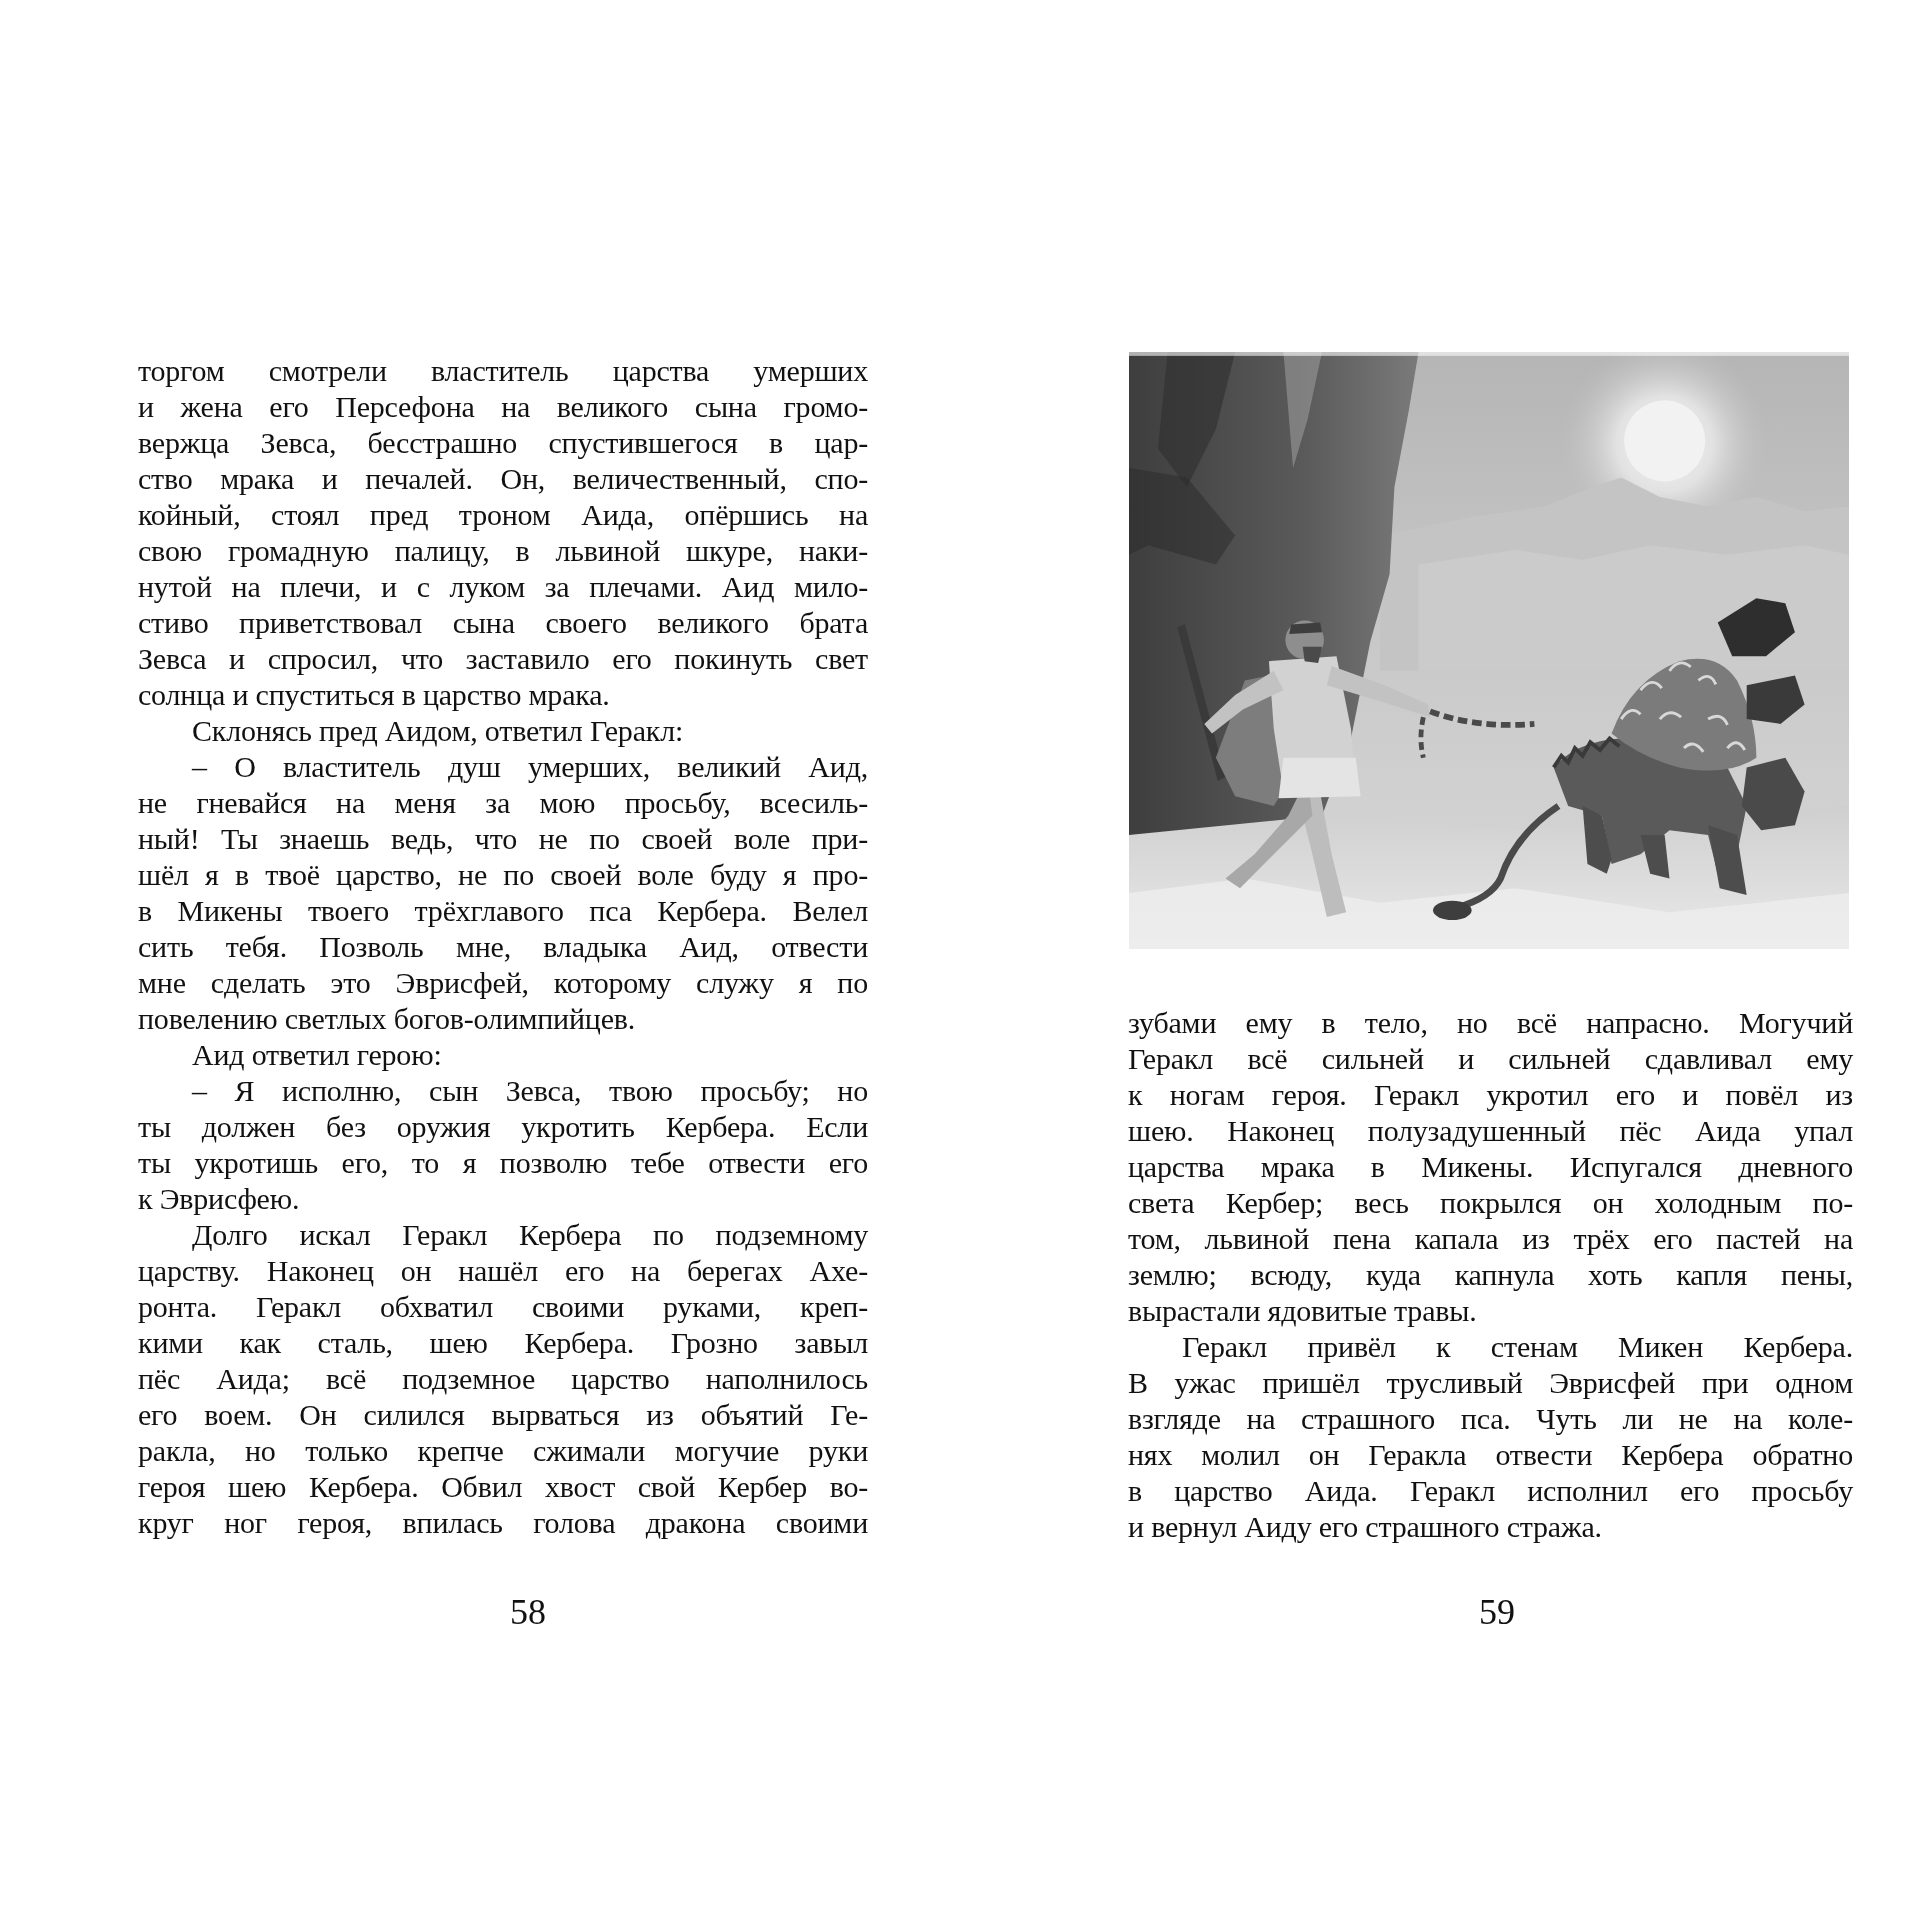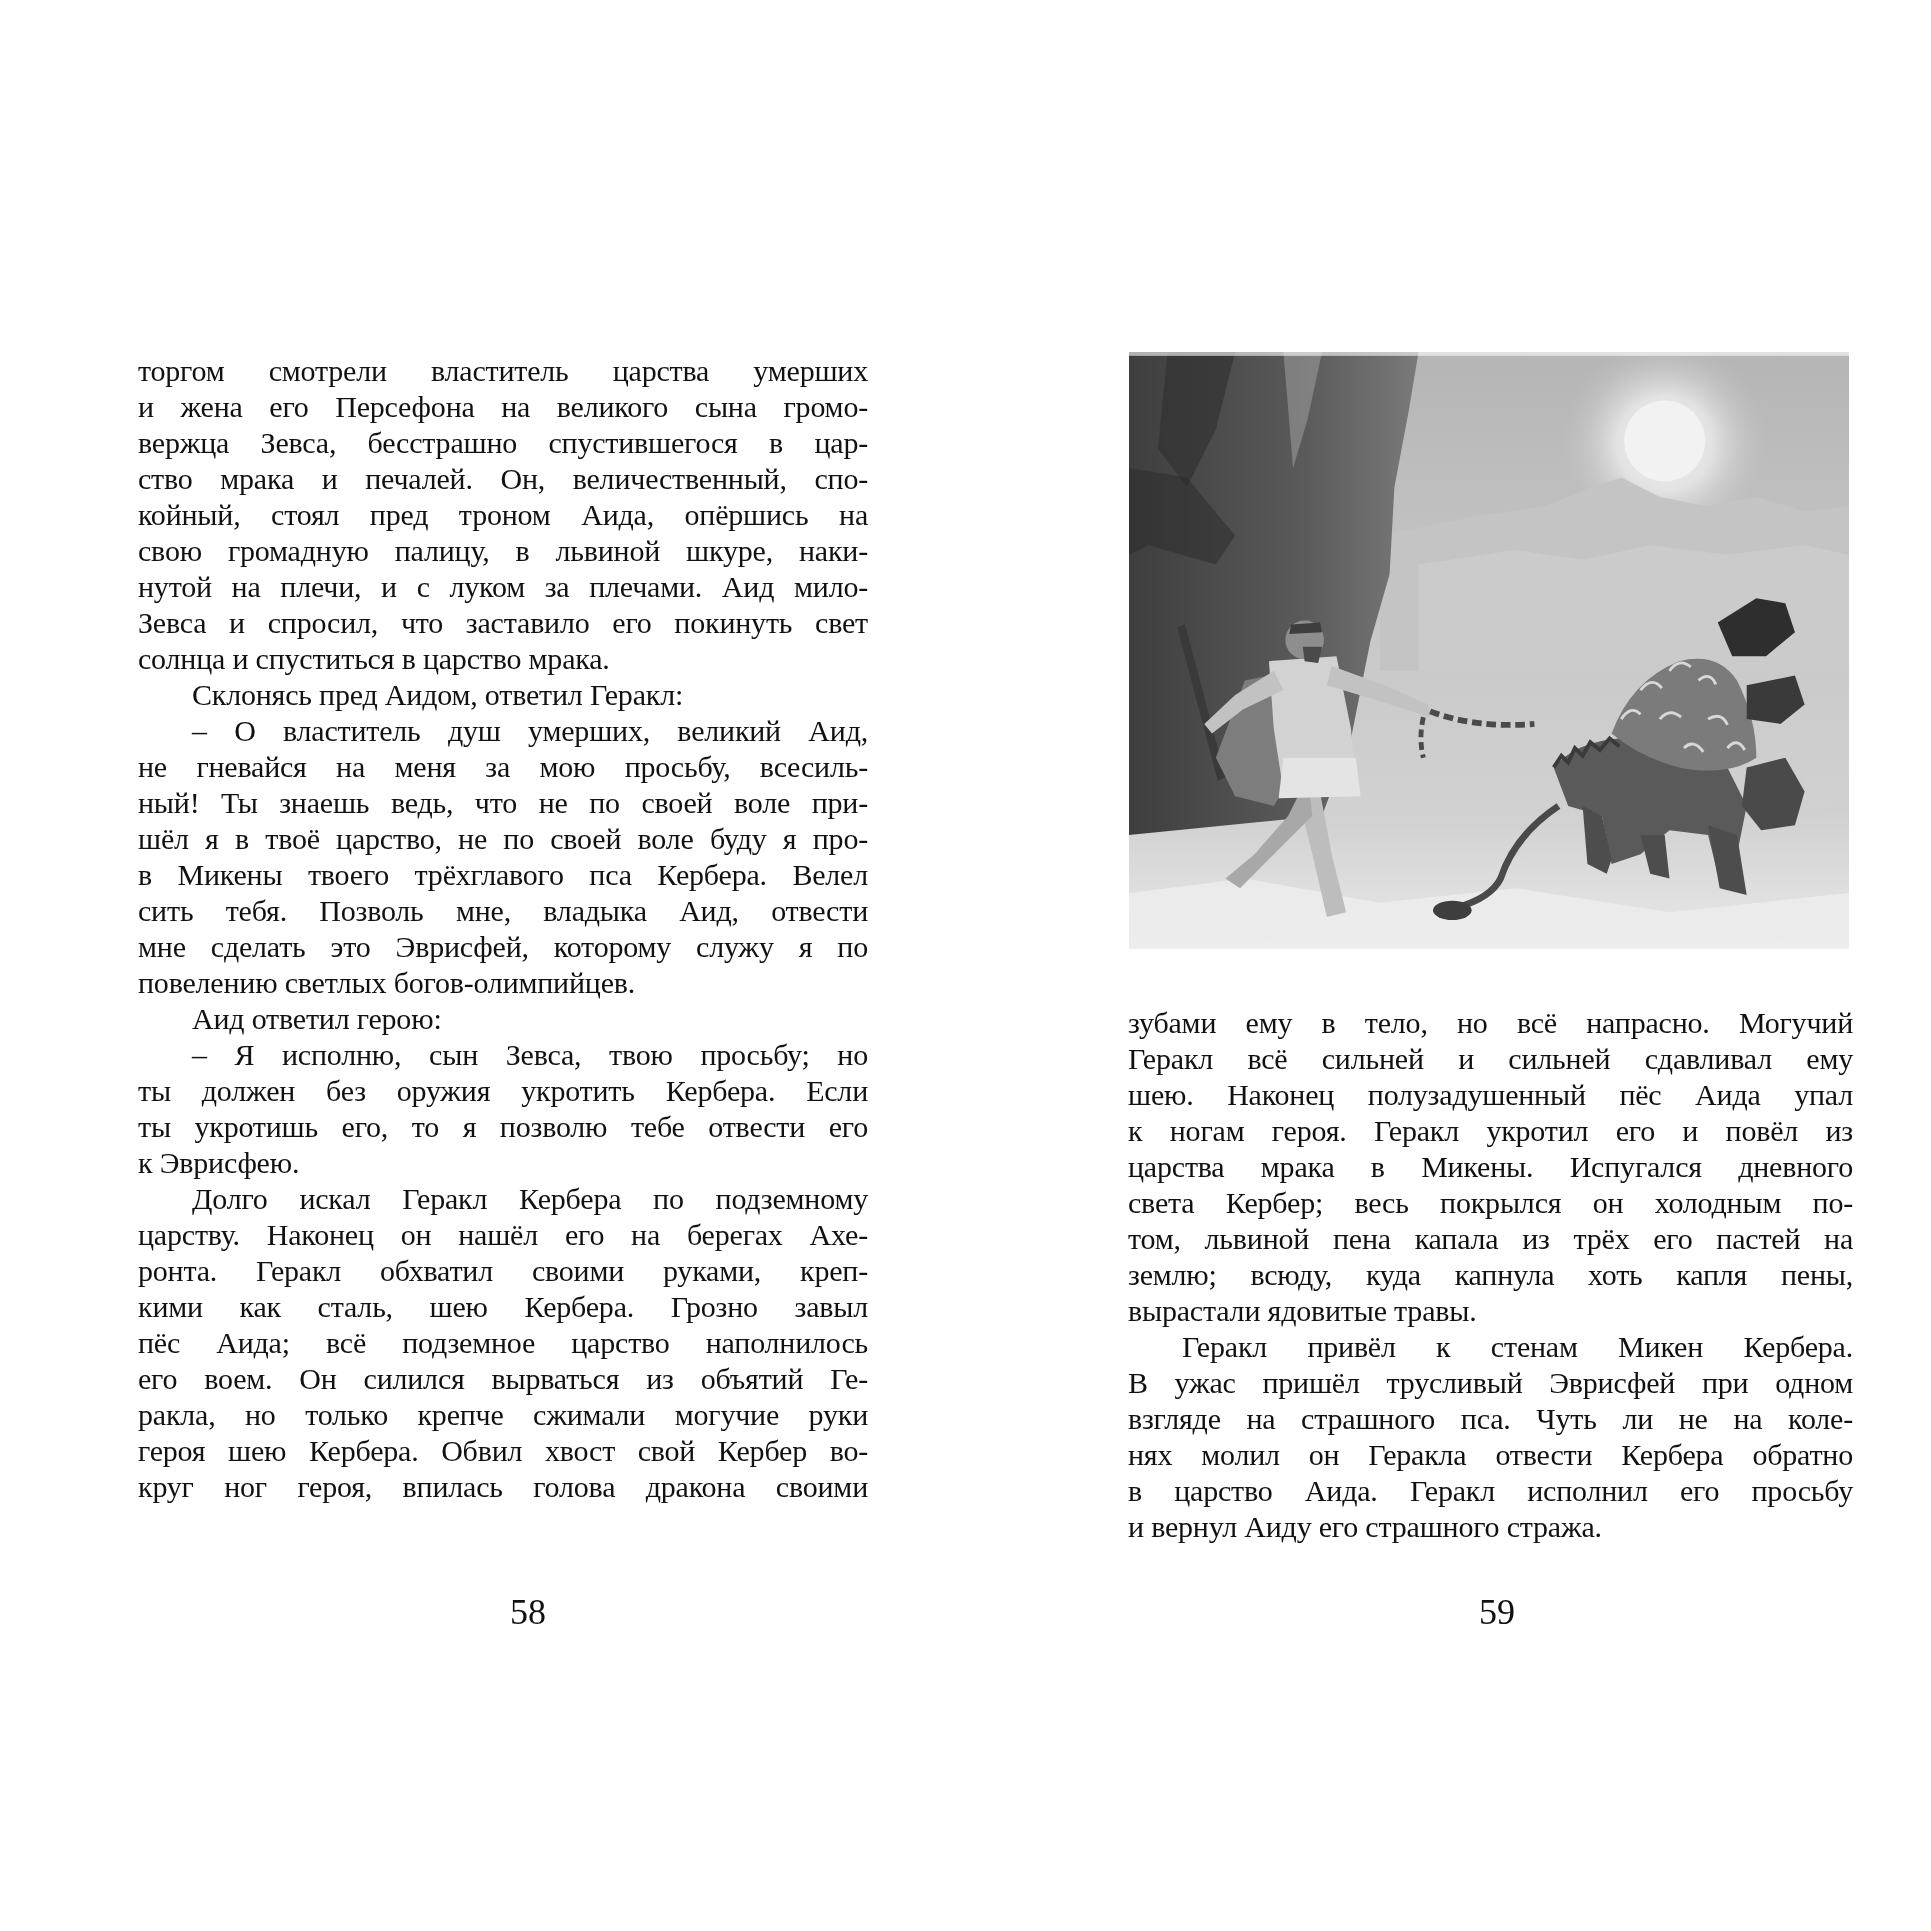--- a/index.html
+++ b/index.html
@@ -94,20 +94,21 @@
 
   <div class="page page-left">
     <div class="text-block" id="left-text">
         <span class="line">торгом смотрели властитель царства умерших</span>
         <span class="line">и жена его Персефона на великого сына громо-</span>
         <span class="line">вержца Зевса, бесстрашно спустившегося в цар-</span>
         <span class="line">ство мрака и печалей. Он, величественный, спо-</span>
         <span class="line">койный, стоял пред троном Аида, опёршись на</span>
         <span class="line">свою громадную палицу, в львиной шкуре, наки-</span>
         <span class="line">нутой на плечи, и с луком за плечами. Аид мило-</span>
+        <span class="line">стиво приветствовал сына своего великого брата</span>
         <span class="line">Зевса и спросил, что заставило его покинуть свет</span>
         <span class="line last">солнца и спуститься в царство мрака.</span>
         <span class="line indent last">Склонясь пред Аидом, ответил Геракл:</span>
         <span class="line indent">– О властитель душ умерших, великий Аид,</span>
         <span class="line">не гневайся на меня за мою просьбу, всесиль-</span>
         <span class="line">ный! Ты знаешь ведь, что не по своей воле при-</span>
         <span class="line">шёл я в твоё царство, не по своей воле буду я про-</span>
         <span class="line">в Микены твоего трёхглавого пса Кербера. Велел</span>
         <span class="line">сить тебя. Позволь мне, владыка Аид, отвести</span>
         <span class="line">мне сделать это Эврисфей, которому служу я по</span>
@@ -218,22 +219,22 @@
         <path d="M610 280 L650 255 L680 260 L690 290 L660 315 L625 315 Z" fill="#2e2e2e"></path>
         <path d="M640 345 L690 335 L700 365 L675 385 L640 380 Z" fill="#3a3a3a"></path>
         <path d="M640 430 L680 420 L700 455 L690 490 L655 495 L635 470 Z" fill="#4a4a4a"></path>
 
         <rect x="0" y="0" width="746" height="4" fill="#ffffff" opacity="0.6"></rect>
       </svg>
     </div>
     <div class="text-block" id="right-text">
         <span class="line">зубами ему в тело, но всё напрасно. Могучий</span>
         <span class="line">Геракл всё сильней и сильней сдавливал ему</span>
+        <span class="line">к ногам героя. Геракл укротил его и повёл из</span>
         <span class="line">шею. Наконец полузадушенный пёс Аида упал</span>
-        <span class="line">к ногам героя. Геракл укротил его и повёл из</span>
         <span class="line">царства мрака в Микены. Испугался дневного</span>
         <span class="line">света Кербер; весь покрылся он холодным по-</span>
         <span class="line">том, львиной пена капала из трёх его пастей на</span>
         <span class="line">землю; всюду, куда капнула хоть капля пены,</span>
         <span class="line last">вырастали ядовитые травы.</span>
         <span class="line indent">Геракл привёл к стенам Микен Кербера.</span>
         <span class="line">В ужас пришёл трусливый Эврисфей при одном</span>
         <span class="line">взгляде на страшного пса. Чуть ли не на коле-</span>
         <span class="line">нях молил он Геракла отвести Кербера обратно</span>
         <span class="line">в царство Аида. Геракл исполнил его просьбу</span>

